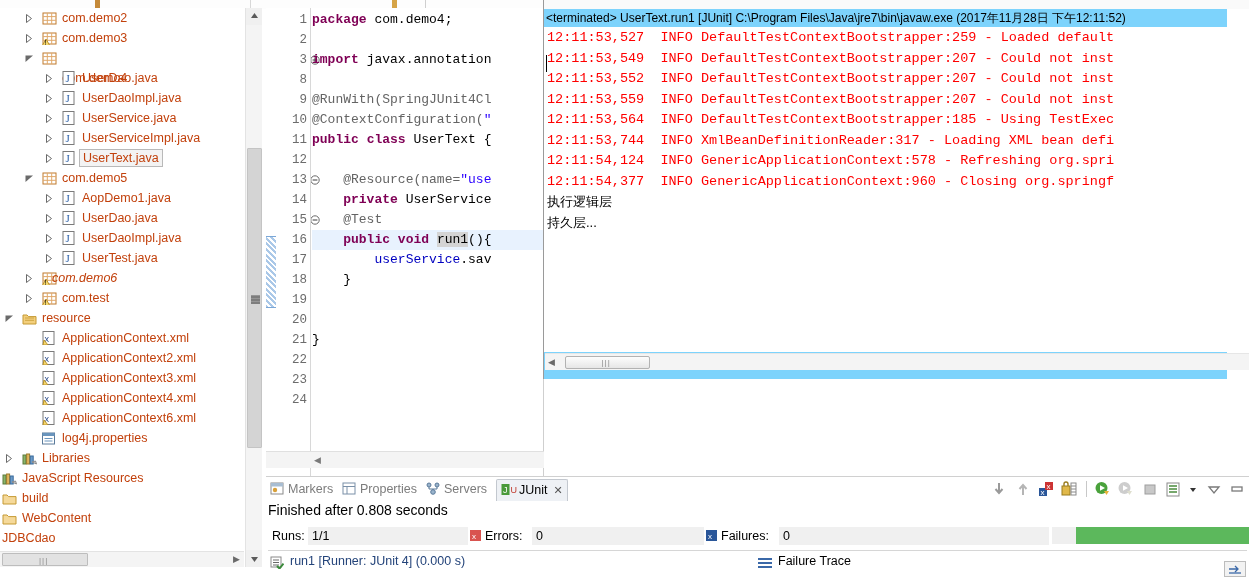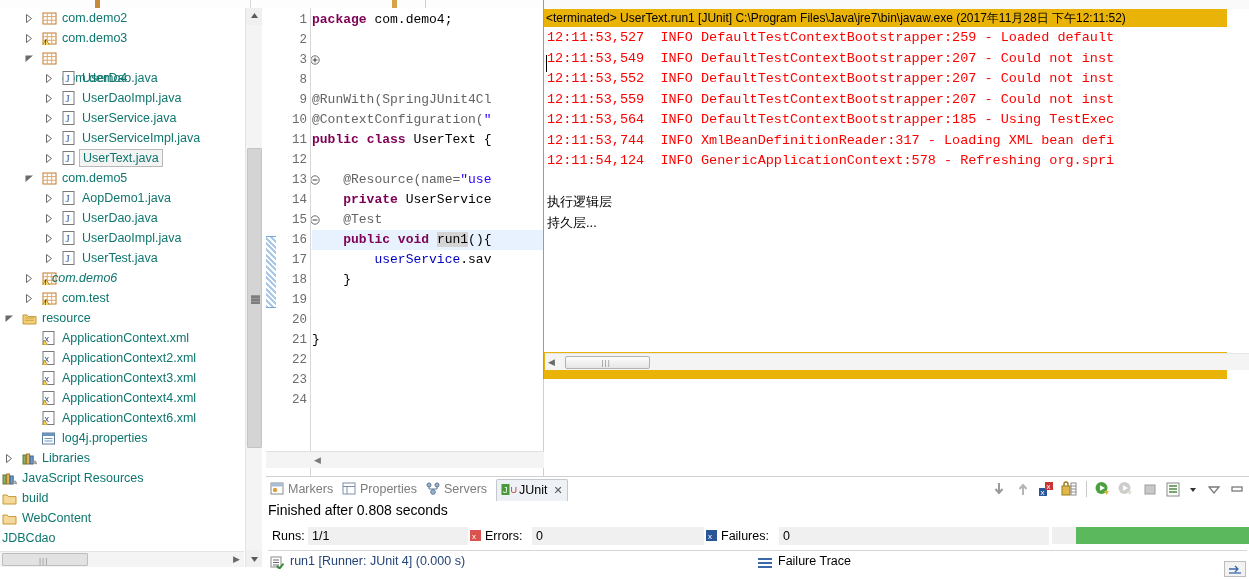--- a/index.html
+++ b/index.html
@@ -17,21 +17,21 @@
   
   .top-strip { position:absolute; left:0; top:0; width:1249px; height:9px;
      background:#fdfdfd; overflow:hidden; }
   .ts-bit { position:absolute; top:0; height:9px; }
 
   
   .explorer { position:absolute; left:0; top:8px; width:262px; height:559px;
      background:#fff; overflow:hidden; }
   .tree { position:absolute; left:0; top:0; width:244px; }
   .row { position:relative; height:20px; line-height:20px; white-space:nowrap;
-     font-size:12.5px; color:#0f766e; }
+     font-size:12.5px; color:#c2410c; }
   .row .tw { position:absolute; width:11px; height:20px; }
   .row .tw svg { position:absolute; left:1px; top:6px; }
   .row .ic { position:absolute; width:16px; height:20px; }
   .row .lb { position:absolute; white-space:nowrap; }
   .row.sel .lb { border:1px solid #b9b9b9; background:#f3f3f3;
      padding:0 3px; margin-left:-3px; line-height:17px; height:18px;
      display:inline-block; position:absolute; top:1px; }
 
   
   .vscroll { position:absolute; right:0; top:0; width:17px; height:100%;
@@ -72,21 +72,21 @@
   .plain { color:#000; }
   .mname { background:#d4d4d4; }
   .fld { color:#0000c0; }
 
   
   .ed-hs { position:absolute; left:266px; top:451px; width:278px; height:17px;
      background:#f4f4f4; border-top:1px solid #e0e0e0; }
 
   
   .console { position:absolute; left:543px; top:0px; width:684px; height:379px;
-     background:#eab308; border-left:1px solid #9a9a9a; }
+     background:#7dd3fc; border-left:1px solid #9a9a9a; }
   .console-tabstrip { position:absolute; left:0; top:0; width:706px; height:9px;
      background:#fafafa; }
   .console-head { position:absolute; left:2px; top:9px; height:18px;
      line-height:18px; font-size:12px; color:#000; white-space:nowrap; }
   .console-body { position:absolute; left:0; top:27px; width:706px; height:325px;
      overflow:hidden; background:#fff; }
   .logline { position:absolute; left:3px; height:20.5px; line-height:20.5px;
      white-space:pre; font-family:"Liberation Mono", monospace; font-size:13.5px; }
   .logline.err { color:#ff0000; }
   .logline.out { color:#000000; font-family:"Liberation Sans", sans-serif;
@@ -518,20 +518,21 @@
         <div class="lnum" style="top: 302px;">20</div>
         <div class="lnum" style="top: 322px;">21</div>
         <div class="lnum" style="top: 342px;">22</div>
         <div class="lnum" style="top: 362px;">23</div>
         <div class="lnum" style="top: 382px;">24</div>
       </div>
     <div class="gutter-sep"></div>
     <div class="code" id="code">
         <div class="cl" style="top: 2px;"><span class="kw">package</span>&nbsp;<span class="plain">com</span>.<span class="plain">demo4</span>;</div>
         <div class="cl" style="top: 22px;"></div>
+        <div class="cl" style="top: 42px;"><span class="kw">import</span>&nbsp;<span class="plain">javax</span>.<span class="plain">annotation</span></div>
         <div class="cl" style="top: 62px;"></div>
         <div class="cl" style="top: 82px;"><span class="an">@RunWith</span><span class="an">(SpringJUnit4Cl</span></div>
         <div class="cl" style="top: 102px;"><span class="an">@ContextConfiguration</span><span class="an">(<span class="st">"</span></span></div>
         <div class="cl" style="top: 122px;"><span class="kw">public</span>&nbsp;<span class="kw">class</span>&nbsp;<span class="plain">UserText</span>&nbsp;{</div>
         <div class="cl" style="top: 142px;"></div>
         <div class="cl" style="top: 162px;">    <span class="an">@Resource</span><span class="an">(name=<span class="st">"use</span></span></div>
         <div class="cl" style="top: 182px;">&nbsp;&nbsp;&nbsp;&nbsp;<span class="kw">private</span>&nbsp;<span class="plain">UserService</span></div>
         <div class="cl" style="top: 202px;">    <span class="an">@Test</span><span class="an"></span></div>
         <div class="hl-line" style="top: 222px;"></div>
         <div class="cl" style="top: 222px;">&nbsp;&nbsp;&nbsp;&nbsp;<span class="kw">public</span>&nbsp;<span class="kw">void</span>&nbsp;<span class="mname">run1</span>(){</div>
@@ -554,20 +555,21 @@
     <div class="console-head">&lt;terminated&gt; UserText.run1 [JUnit] C:\Program Files\Java\jre7\bin\javaw.exe (2017年11月28日 下午12:11:52)</div>
     <div class="console-body" id="console-body">
       <div class="caret"></div>
     <div class="logline err" style="top: 1px;">12:11:53,527  INFO DefaultTestContextBootstrapper:259 - Loaded default</div>
         <div class="logline err" style="top: 21.5px;">12:11:53,549  INFO DefaultTestContextBootstrapper:207 - Could not inst</div>
         <div class="logline err" style="top: 42px;">12:11:53,552  INFO DefaultTestContextBootstrapper:207 - Could not inst</div>
         <div class="logline err" style="top: 62.5px;">12:11:53,559  INFO DefaultTestContextBootstrapper:207 - Could not inst</div>
         <div class="logline err" style="top: 83px;">12:11:53,564  INFO DefaultTestContextBootstrapper:185 - Using TestExec</div>
         <div class="logline err" style="top: 103.5px;">12:11:53,744  INFO XmlBeanDefinitionReader:317 - Loading XML bean defi</div>
         <div class="logline err" style="top: 124px;">12:11:54,124  INFO GenericApplicationContext:578 - Refreshing org.spri</div>
+        <div class="logline err" style="top: 144.5px;">12:11:54,377  INFO GenericApplicationContext:960 - Closing org.springf</div>
         <div class="logline out" style="top: 165px;">执行逻辑层</div>
         <div class="logline out" style="top: 185.5px;">持久层...</div>
       </div>
     <div class="console-hs">
       <div class="hs-arrow">◀</div>
       <div class="thumb">
         <div style="position:absolute;left:50%;margin-left:-6px;top:1px;" class="grip">|||</div>
       </div>
     </div>
   </div>

